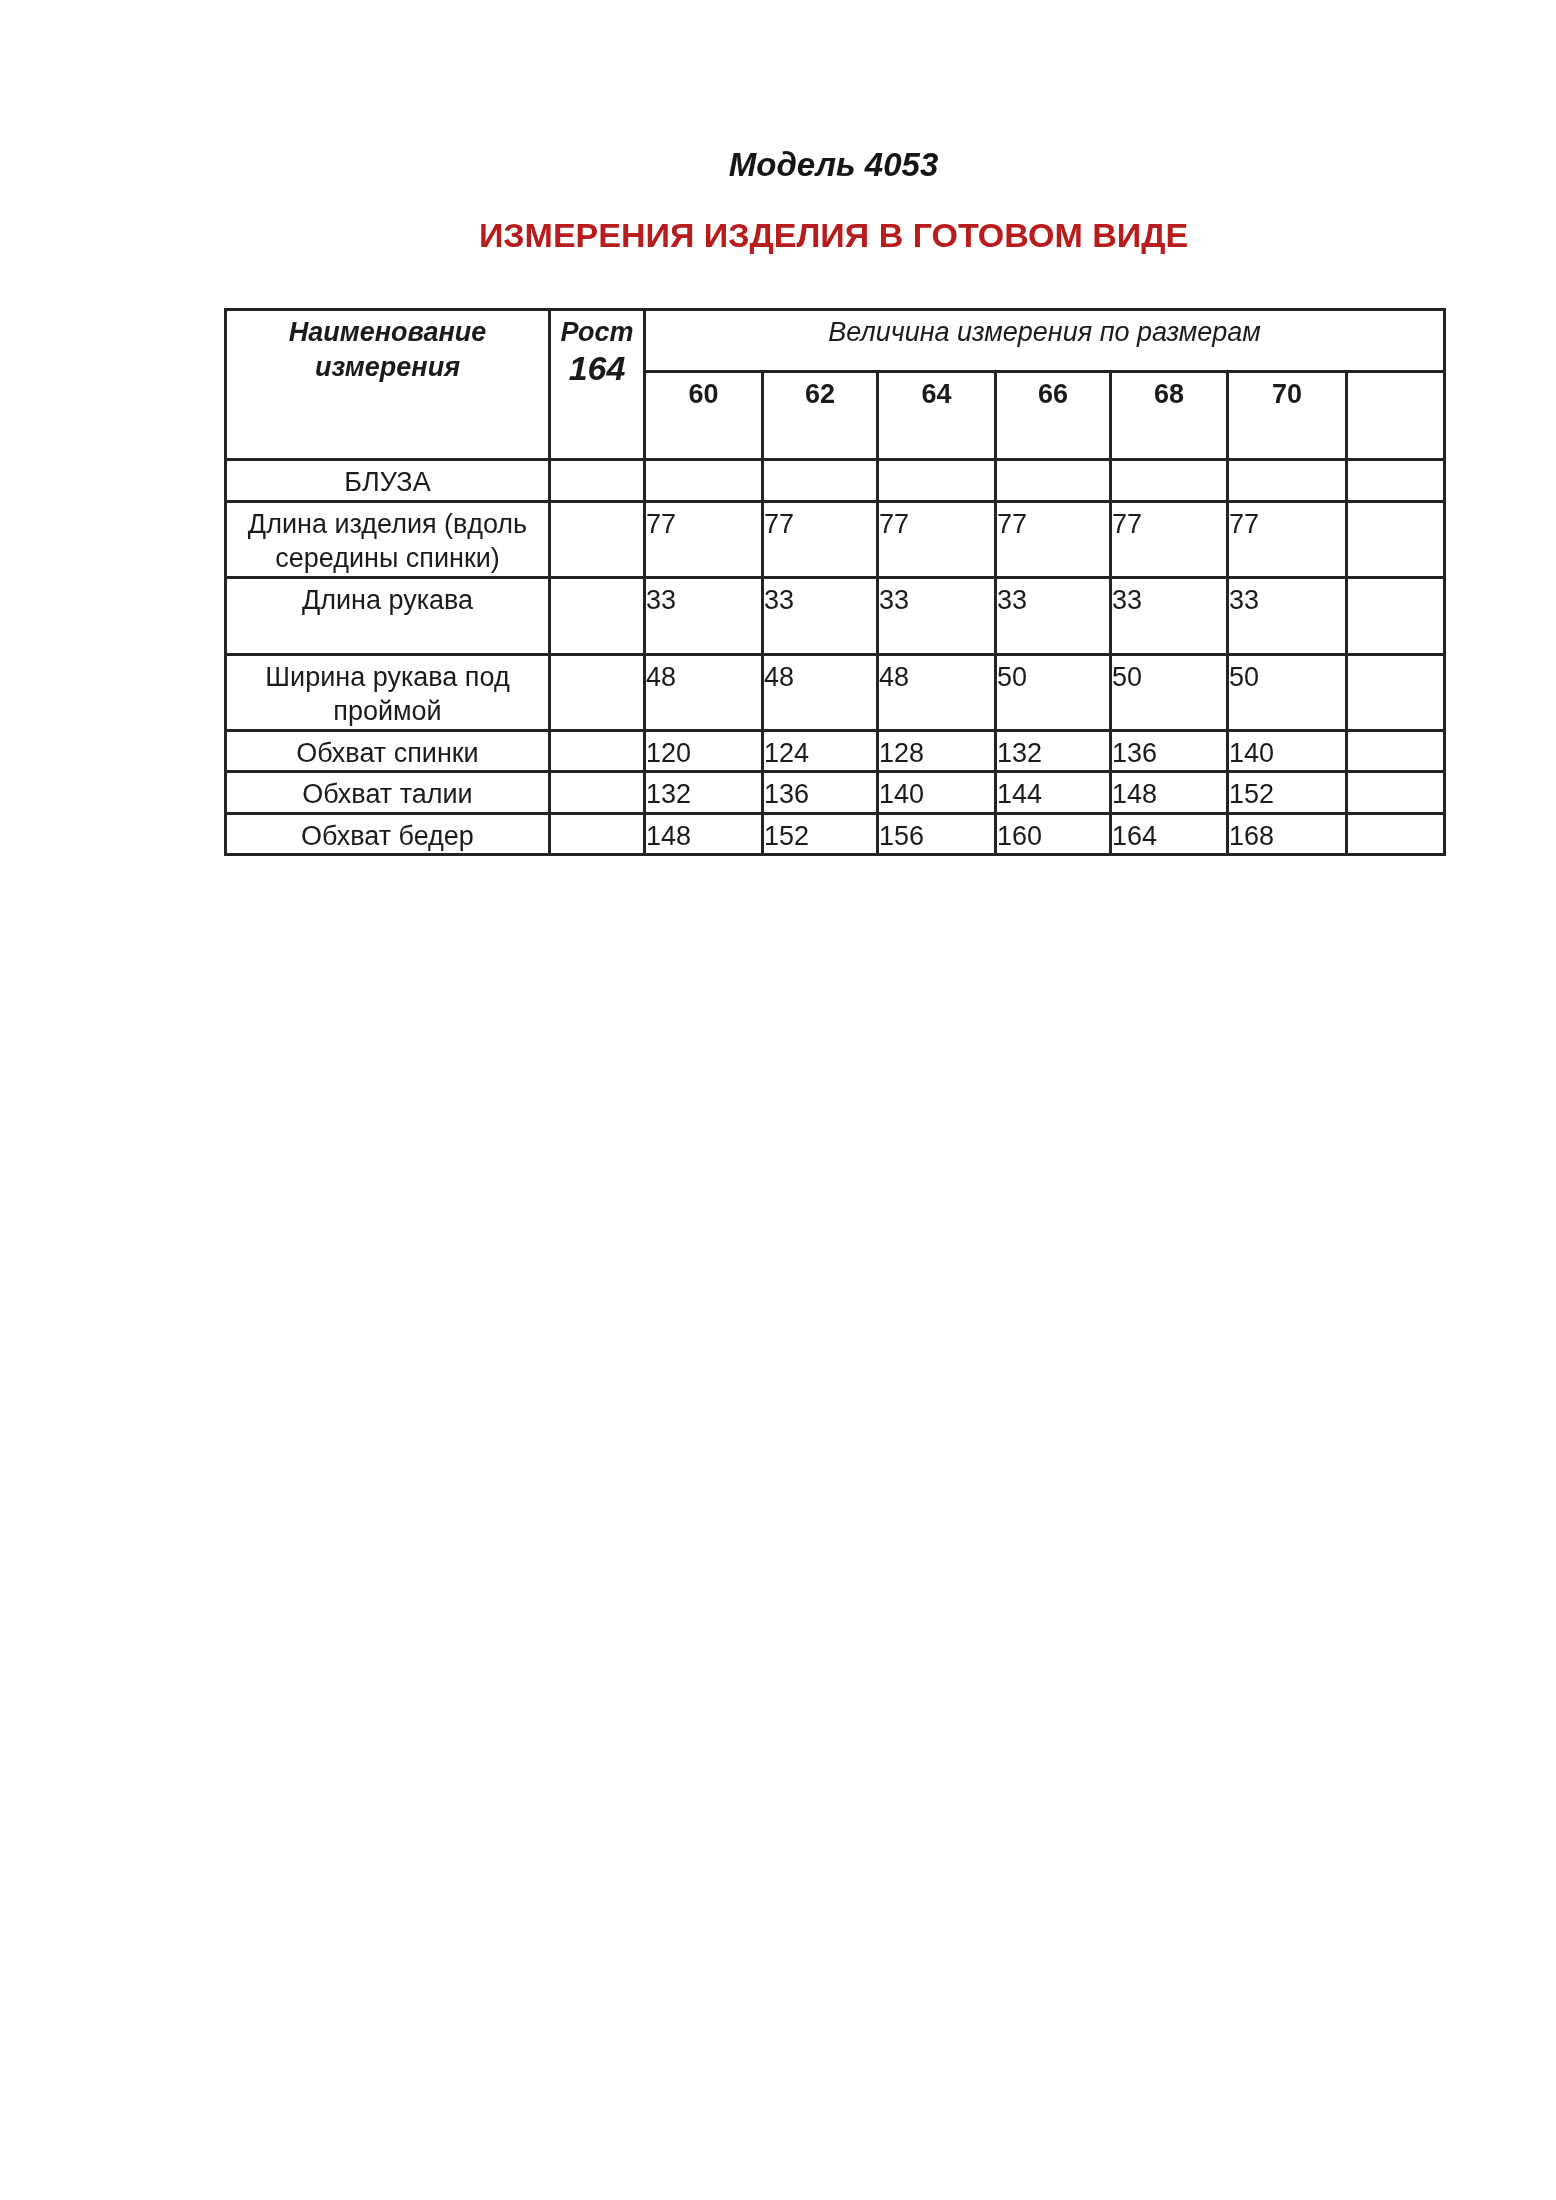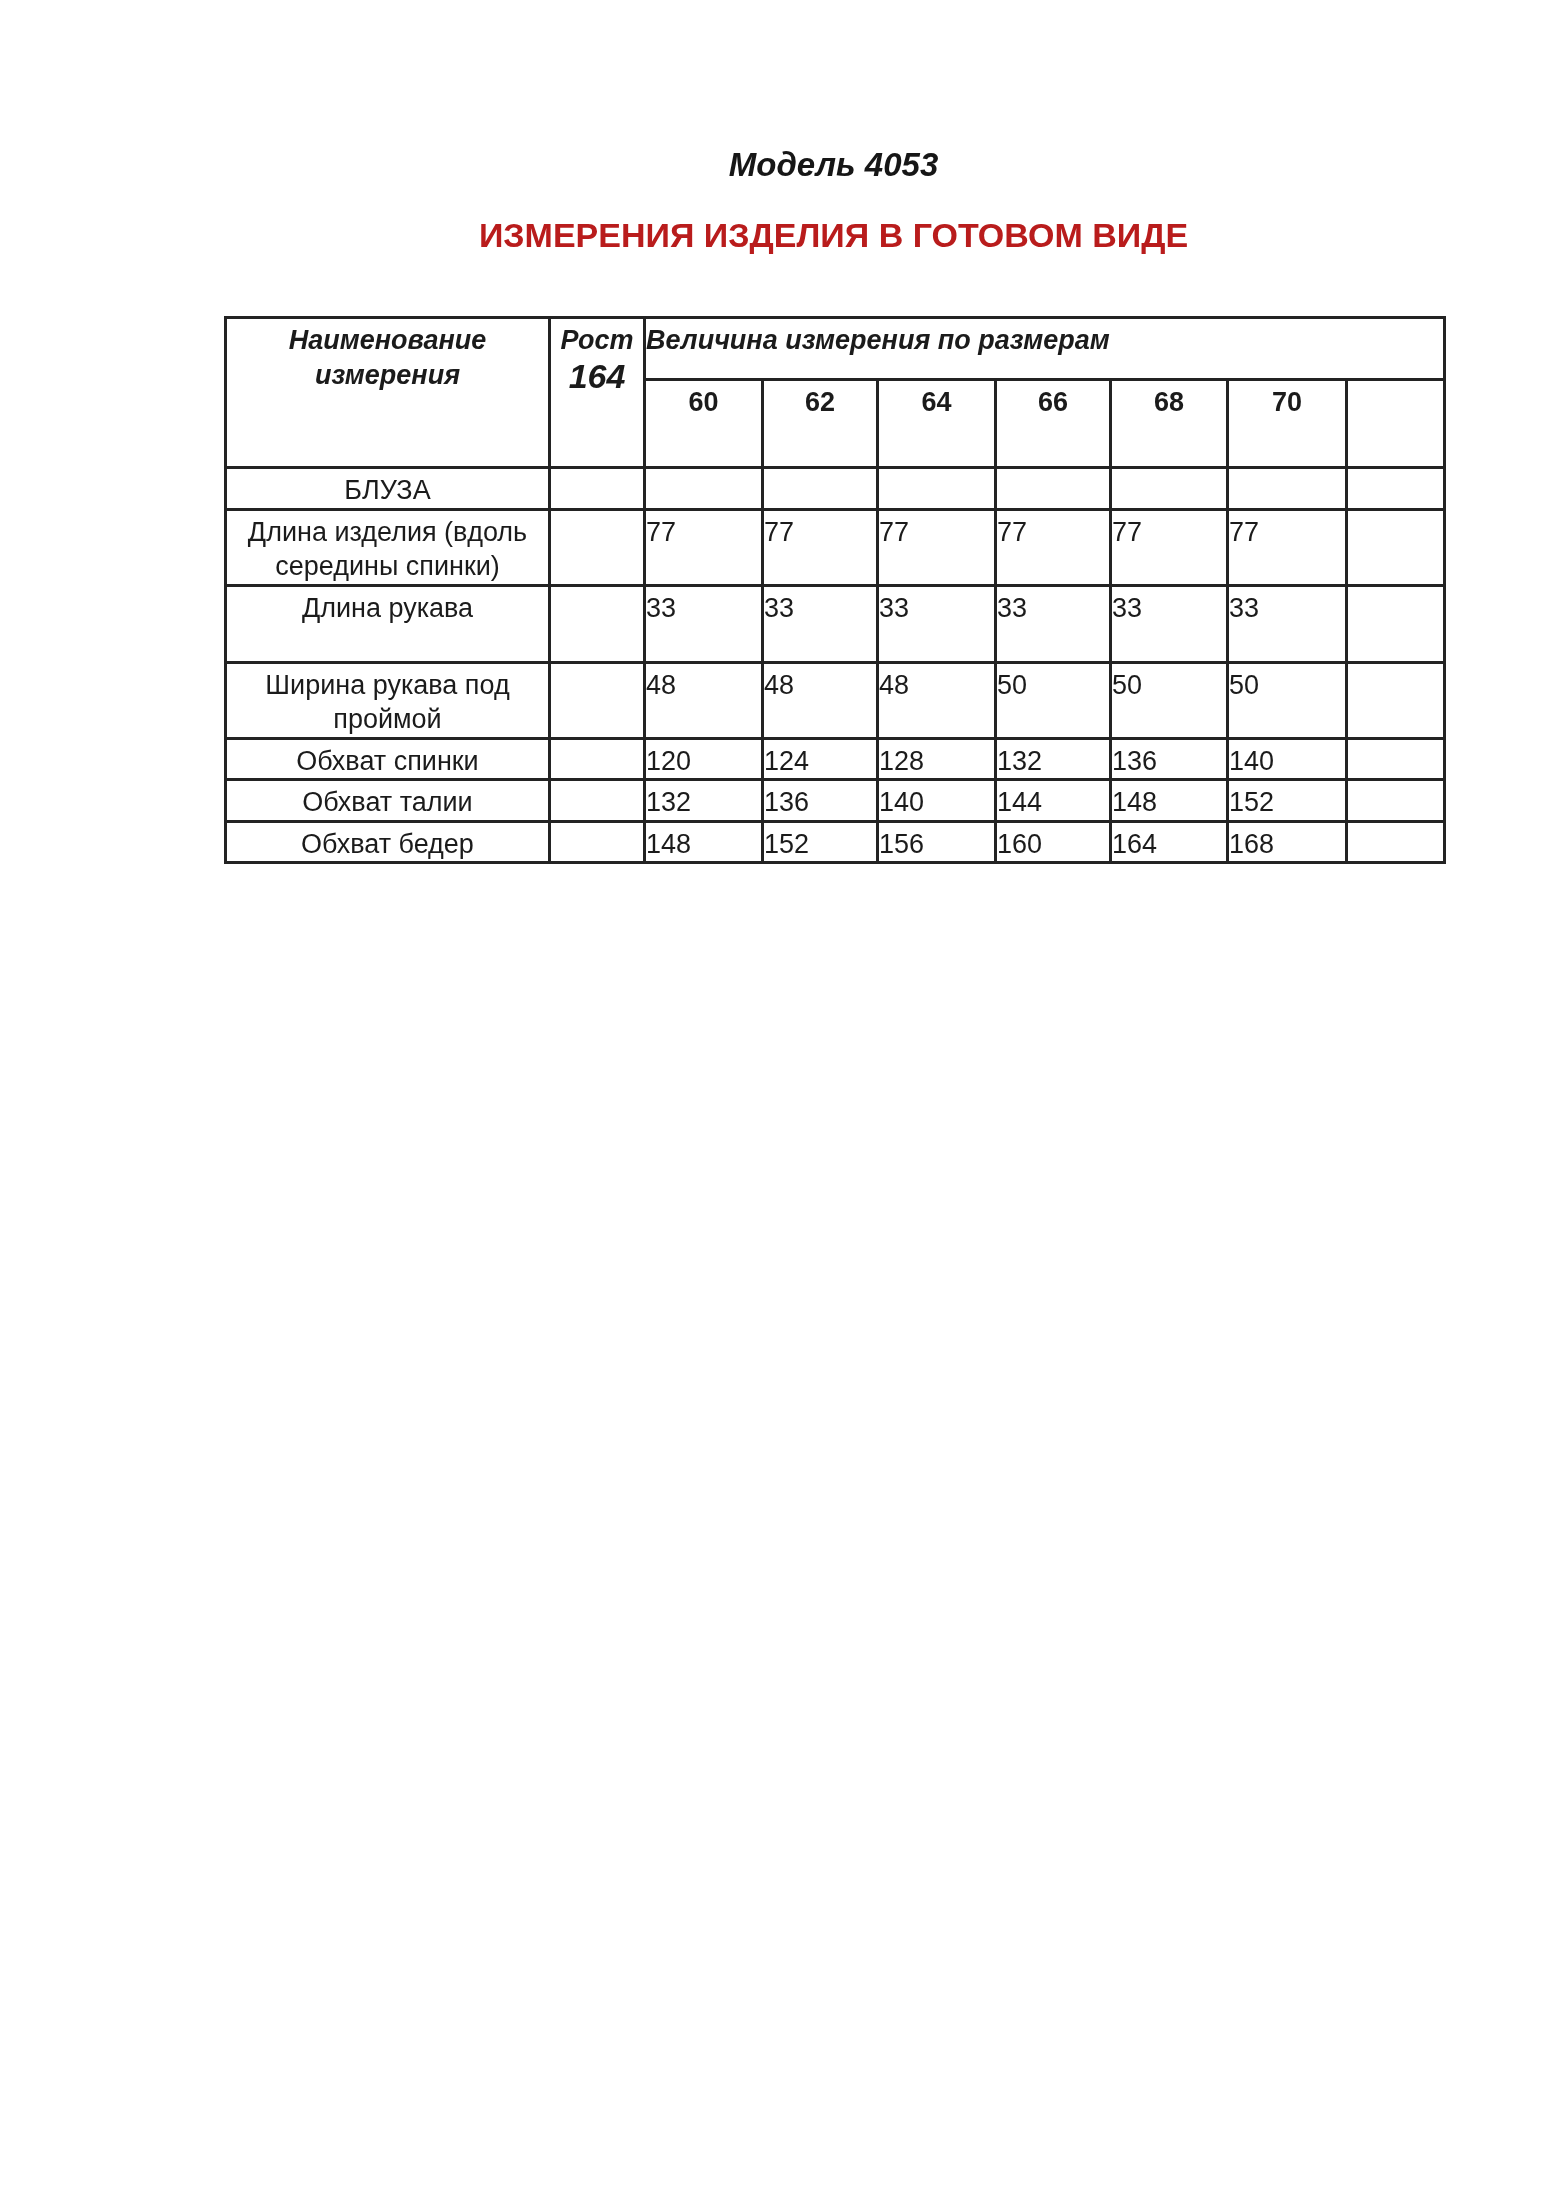--- a/index.html
+++ b/index.html
@@ -16,21 +16,21 @@
     font-size: 33px; font-weight: bold; font-style: italic;
     color: #161616;
   }
   .doc-subtitle {
     position: absolute; left: 224px; top: 216px; width: 1219px;
     text-align: center;
     font-size: 34px; font-weight: bold;
     color: #b91c1c;
   }
   table.meas {
-    position: absolute; left: 224px; top: 316px;
+    position: absolute; left: 224px; top: 308px;
     width: 1219px;
     border-collapse: collapse; table-layout: fixed;
   }
   table.meas td {
     border: 3px solid #232323;
     vertical-align: top;
     font-size: 27px;
     line-height: 1.28;
     padding: 4px 0 0 0;
     overflow: hidden;
@@ -51,22 +51,22 @@
     font-size: 28px; line-height: 1.55;
     padding: 0 20px 36px 20px;
   }
   td.rost-h {
     font-weight: bold; font-style: italic;
     text-align: center; vertical-align: top;
     font-size: 28px; padding-top: 8px; line-height: 1.15;
   }
   td.rost-h .rost-val { font-size: 34px; line-height: 1.1; }
   td.span-h {
-    font-weight: bold; font-style: italic;
-    text-align: left; vertical-align: middle;
+    font-weight: normal; font-style: italic;
+    text-align: center; vertical-align: middle;
     font-size: 28px; padding-bottom: 14px;
   }
   td.size-h {
     font-weight: bold; text-align: center;
     font-size: 28px; padding-top: 9px;
   }
   td.lbl { text-align: center; padding-left: 13px; padding-right: 8px; padding-top: 5px; }
   td.section-lbl { text-align: center; padding-top: 3px; }
   td.val { text-align: left; padding-top: 5px; }
 </style>

